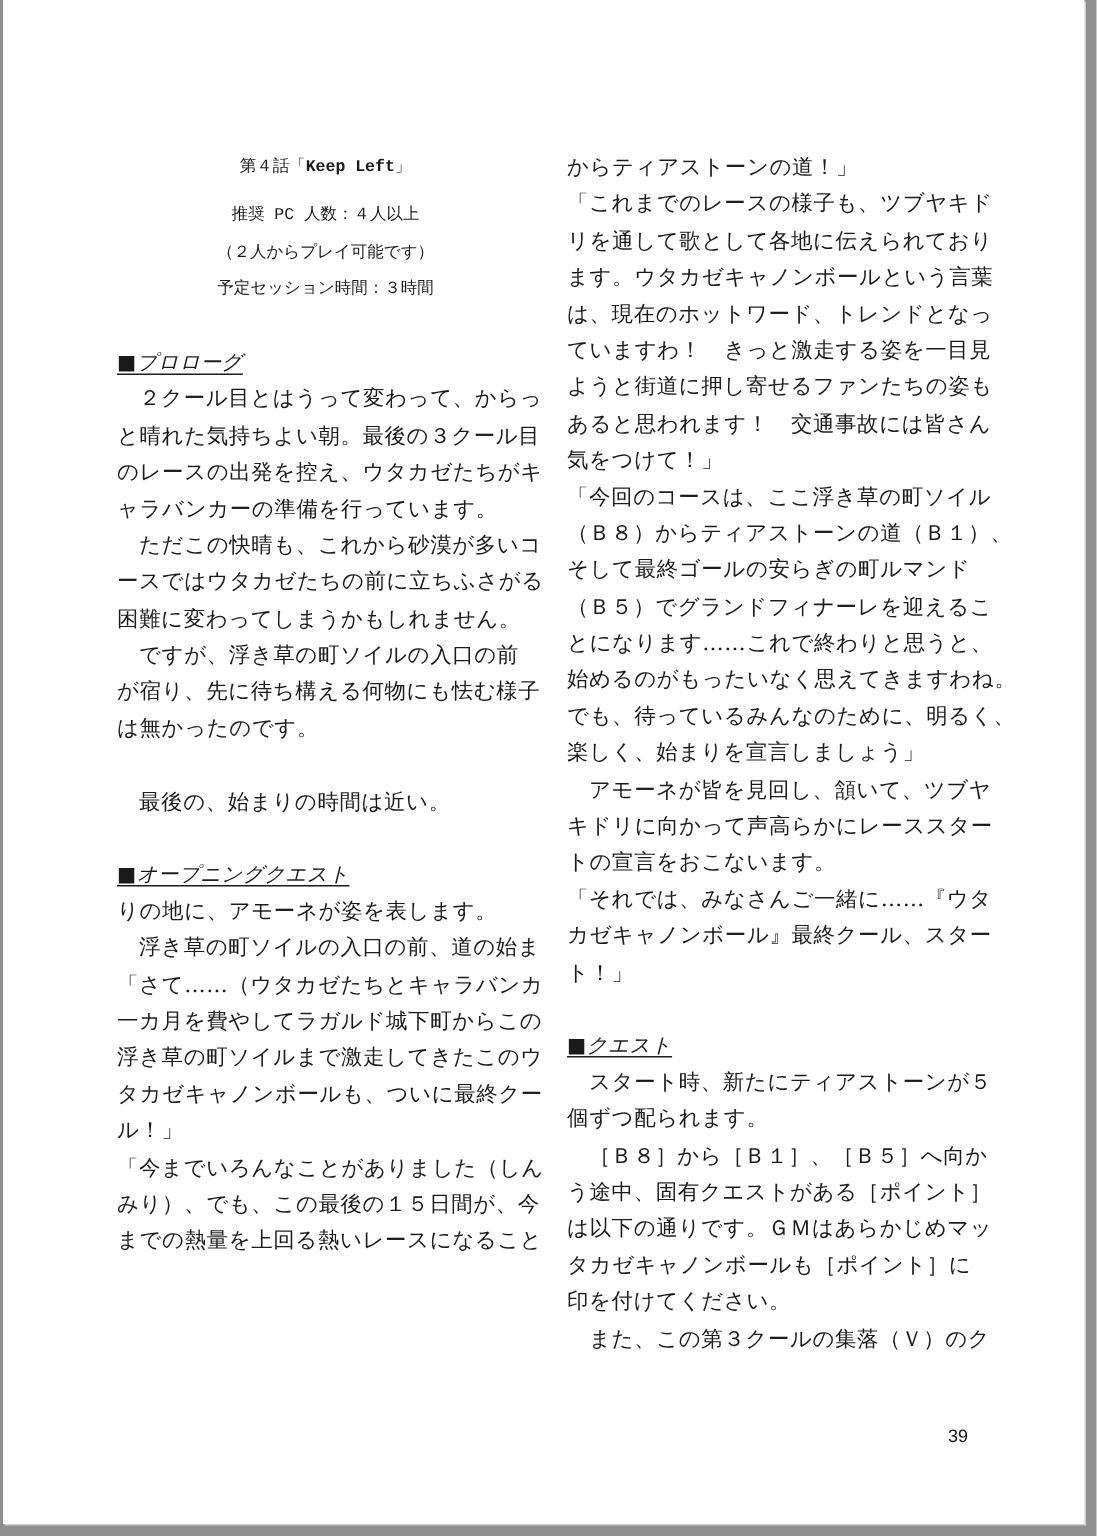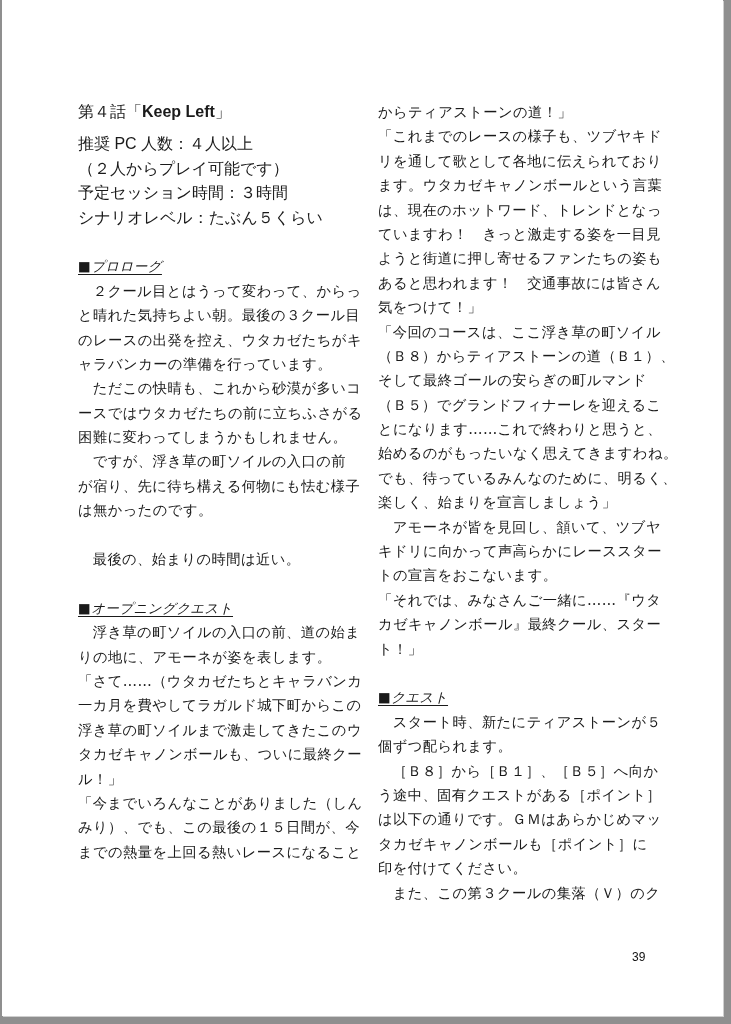--- a/index.html
+++ b/index.html
@@ -19,21 +19,21 @@
       position: absolute; top: 100px;
       width: 278px;
       font-size: 14.3px;
       line-height: 24.4px;
       color: #1a1a1a;
       letter-spacing: 0.4px;
     }
     .col.left { left: 76px; }
     .col.right { left: 376px; top: 100px; }
     .line { white-space: nowrap; height: 24.4px; }
-    .sans { font-family: Liberation Sans, sans-serif; font-size: 16px; letter-spacing: 0; }
+    .sans { font-family: Liberation Mono, monospace; font-size: 11px; letter-spacing: 0; text-align: center; }
     .title .b { font-weight: bold; }
     .meta { margin-top: 8px; }
     .gap { height: 24.4px; }
     .heading {
       font-weight: normal; font-style: italic;
       text-decoration: underline; text-underline-offset: 3px;
       font-family: "DejaVu Sans", "Liberation Sans", sans-serif; font-size: 13.5px;
     }
     .page-num {
       position: absolute; left: 630px; top: 950px;
@@ -45,43 +45,42 @@
 <body>
 
 <div class="page">
 
   <div class="col left">
     <div class="line sans title"><span>第４話「</span><span class="b">Keep Left</span><span>」</span></div>
     <div class="meta">
       <div class="line sans">推奨 PC 人数：４人以上</div>
       <div class="line sans">（２人からプレイ可能です）</div>
       <div class="line sans">予定セッション時間：３時間</div>
-      <div class="line sans">シナリオレベル：たぶん５くらい</div>
     </div>
     <div class="gap"></div>
     <div class="line heading">■プロローグ</div>
     <div>
       <div class="line">　２クール目とはうって変わって、からっ</div>
       <div class="line">と晴れた気持ちよい朝。最後の３クール目</div>
       <div class="line">のレースの出発を控え、ウタカゼたちがキ</div>
       <div class="line">ャラバンカーの準備を行っています。</div>
       <div class="line">　ただこの快晴も、これから砂漠が多いコ</div>
       <div class="line">ースではウタカゼたちの前に立ちふさがる</div>
       <div class="line">困難に変わってしまうかもしれません。</div>
       <div class="line">　ですが、浮き草の町ソイルの入口の前</div>
       <div class="line">が宿り、先に待ち構える何物にも怯む様子</div>
       <div class="line">は無かったのです。</div>
     </div>
     <div class="gap"></div>
     <div class="line">　最後の、始まりの時間は近い。</div>
     <div class="gap"></div>
     <div class="line heading">■オープニングクエスト</div>
     <div>
+      <div class="line">りの地に、アモーネが姿を表します。</div>
       <div class="line">　浮き草の町ソイルの入口の前、道の始ま</div>
-      <div class="line">りの地に、アモーネが姿を表します。</div>
       <div class="line">「さて……（ウタカゼたちとキャラバンカ</div>
       <div class="line">一カ月を費やしてラガルド城下町からこの</div>
       <div class="line">浮き草の町ソイルまで激走してきたこのウ</div>
       <div class="line">タカゼキャノンボールも、ついに最終クー</div>
       <div class="line">ル！」</div>
       <div class="line">「今までいろんなことがありました（しん</div>
       <div class="line">みり）、でも、この最後の１５日間が、今</div>
       <div class="line">までの熱量を上回る熱いレースになること</div>
     </div>
   </div>

